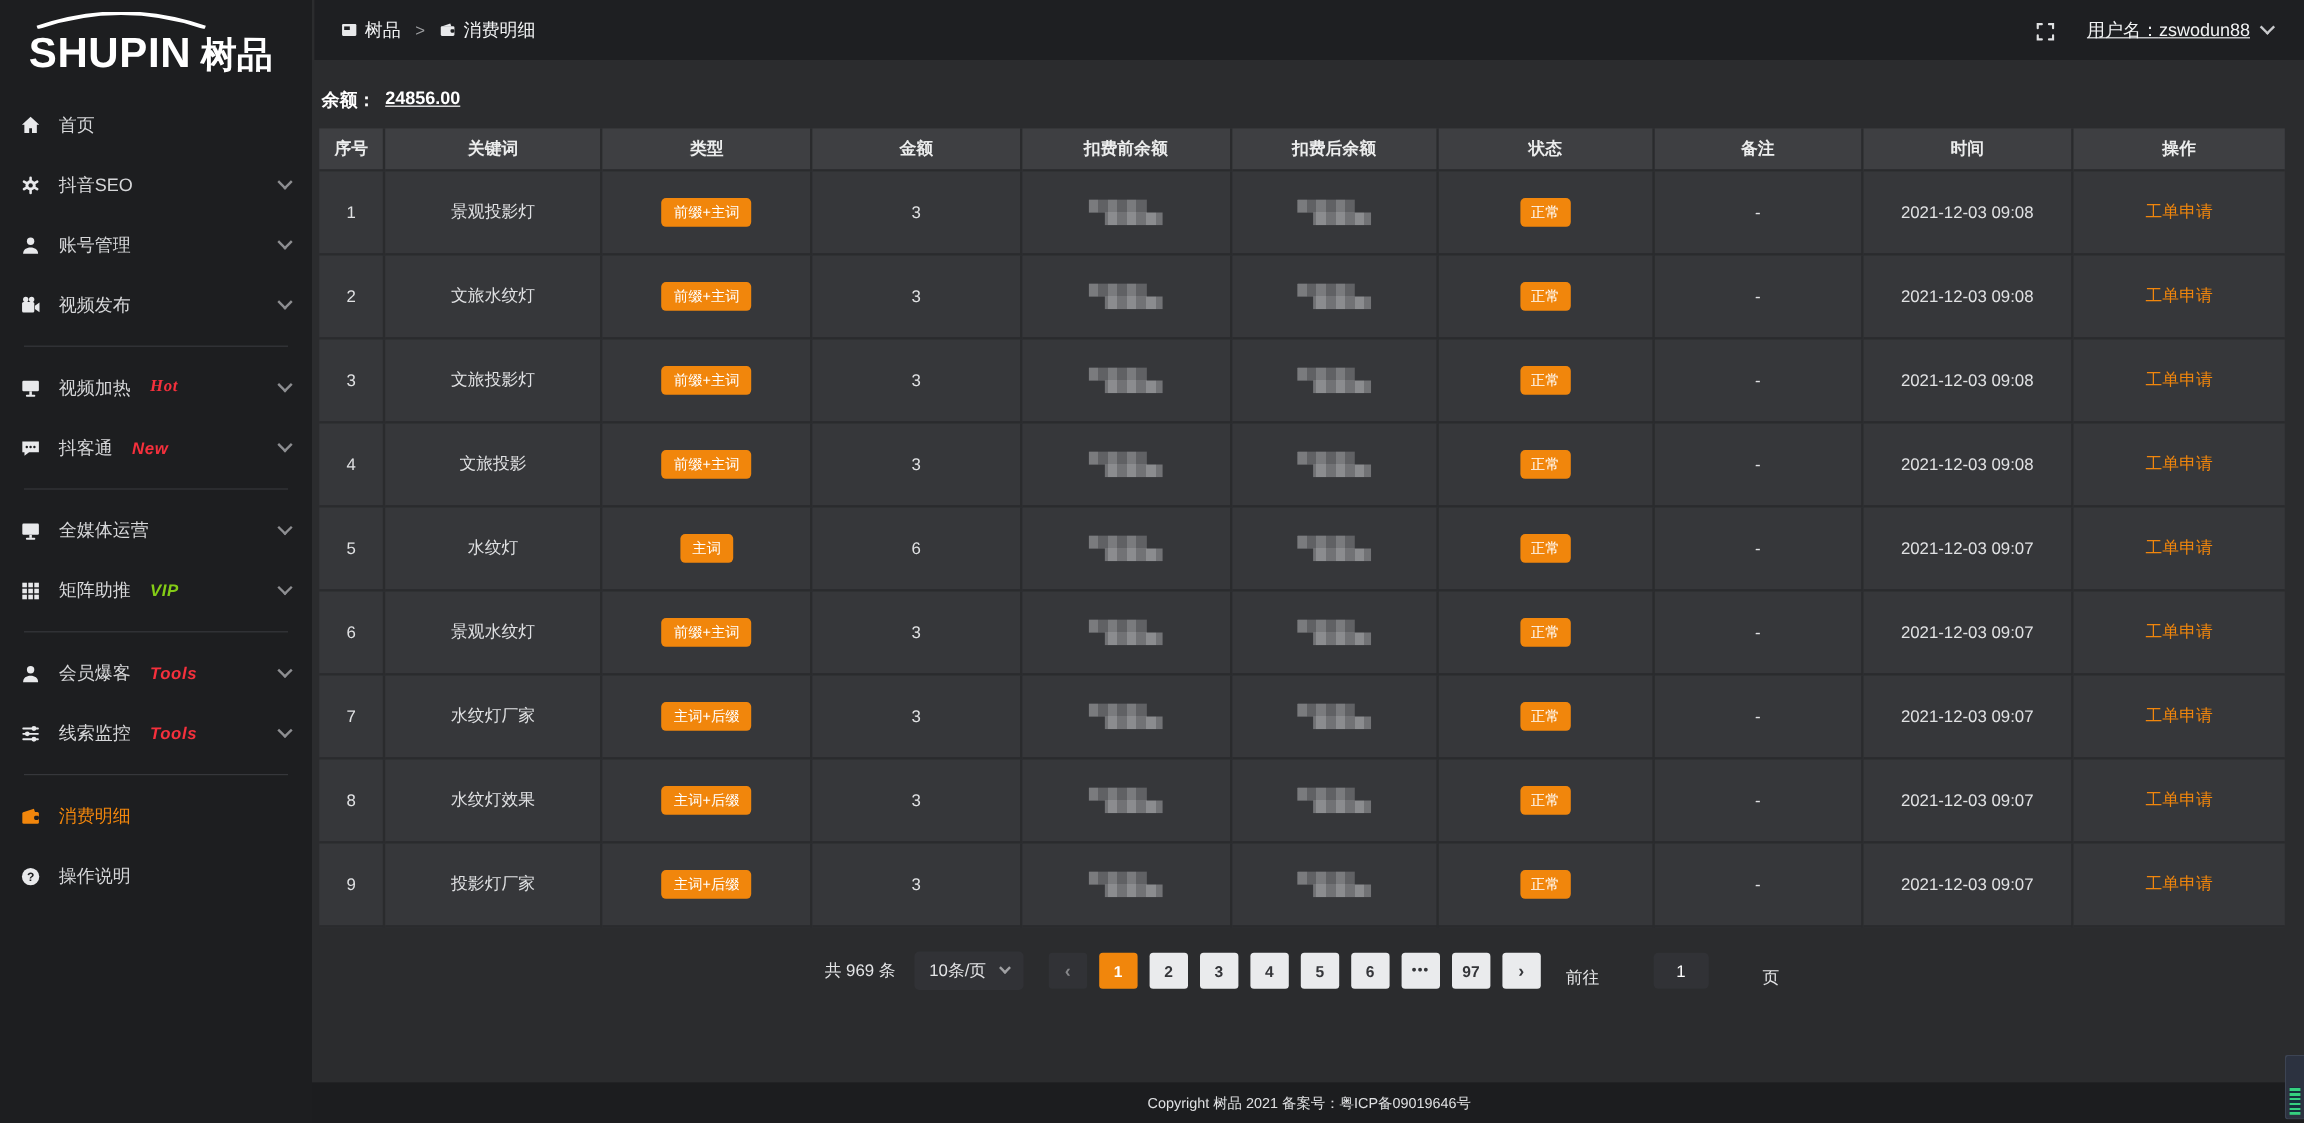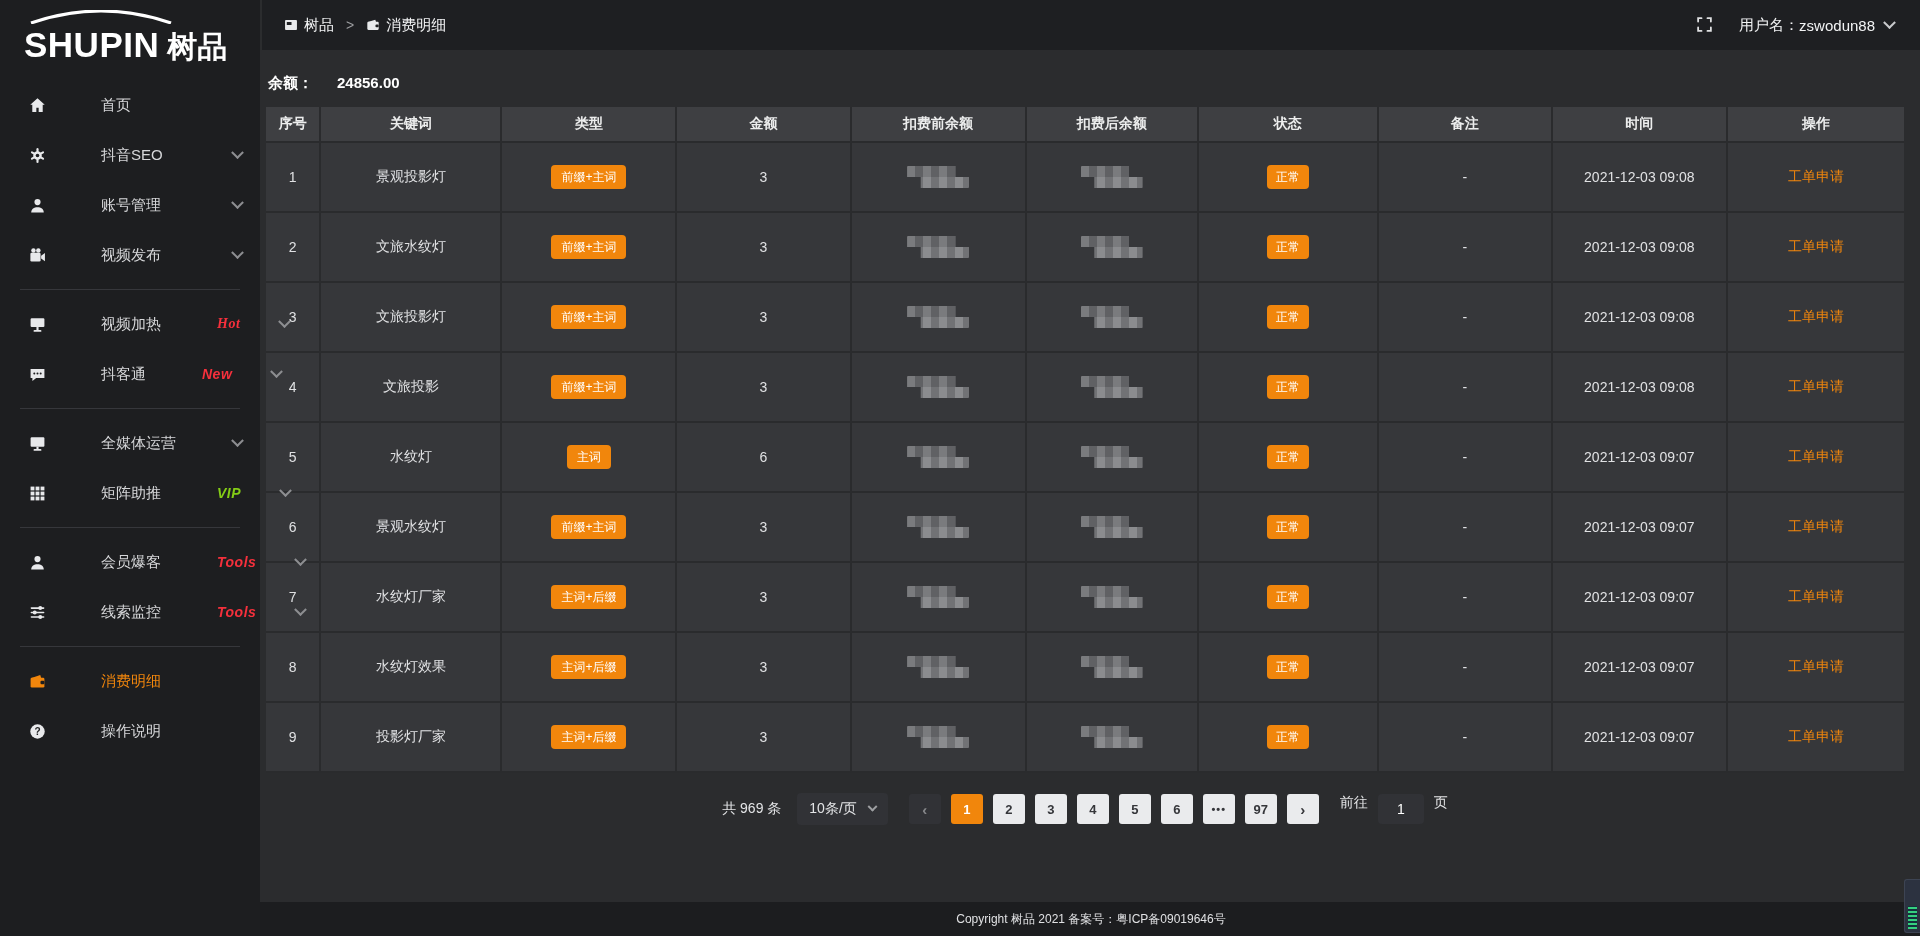--- a/index.html
+++ b/index.html
@@ -11,45 +11,45 @@
     position:relative;
   }
   
   .sidebar { position:absolute; left:0; top:0; bottom:0; width:260px; background:#1d1e20; z-index:4; }
   .logo { padding:10px 0 6px 24px; }
   .logo-arc svg { display:block; margin:0 0 1px 2px; }
   .logo-row { display:flex; align-items:baseline; }
   .logo-en { font-size:35px; font-weight:800; color:#fff; letter-spacing:0.5px; }
   .logo-cn { font-size:30px; font-weight:700; color:#fff; margin-left:8px; }
   .nav { margin-top:6px; }
-  .nav-item { height:50px; display:flex; align-items:center; padding:0 18px 0 28px; font-size:15px; color:#d6d7d9; cursor:pointer;gap:40px; }
+  .nav-item { height:50px; display:flex; align-items:center; padding:0 18px 0 16px; font-size:15px; color:#d6d7d9; cursor:pointer; }
   .nav-icon { width:18px; height:18px; margin-right:15px; display:flex; align-items:center; justify-content:center; color:#e8e9eb; flex:none; }
   .nav-icon svg { width:17px; height:17px; fill:currentColor; }
   .nav-label { white-space:nowrap; }
   .nav-badge { font-style:italic; font-weight:700; font-size:14px; margin-left:16px; letter-spacing:0.5px; }
   .chev { margin-left:auto; width:9px; height:9px; border-right:2px solid #8d8e91; border-bottom:2px solid #8d8e91; transform:rotate(45deg) translate(-2px,-2px); flex:none; }
   .nav-item.active { color:var(--accent,#f1860c); }
   .nav-item.active .nav-icon { color:var(--accent,#f1860c); }
   .nav-divider { height:1px; background:#36373b; margin:9px 20px; }
   
   .topbar { position:absolute; left:262px; right:0; top:0; height:50px; background:#1e1f22; display:flex; align-items:center; padding:0 26px 0 22px; z-index:3; }
   .breadcrumb { display:flex; align-items:center; font-size:15px; color:#f2f3f4; }
   .crumb { display:flex; align-items:center; cursor:pointer; }
   .crumb-icon { width:14px; height:14px; margin-right:6px; color:#e8e9eb; display:flex; }
   .crumb-icon svg { width:14px; height:14px; fill:currentColor; }
   .crumb-sep { color:#9d9ea1; margin:0 12px; font-size:14px; }
-  .topbar-right { margin-left:auto; display:flex; align-items:flex-start; }
+  .topbar-right { margin-left:auto; display:flex; align-items:flex-end;text-decoration:underline; }
   .fs-icon { width:17px; height:17px; color:#dfe0e2; margin-right:26px; cursor:pointer; display:flex; }
   .fs-icon svg { width:17px; height:17px; }
   .user-box { display:flex; align-items:center; font-size:15px; color:#f2f3f4; cursor:pointer; }
   .user-box .chev { margin-left:10px; border-color:#c9cacd; }
   
   .main { position:absolute; left:250px; top:50px; right:0; padding:0 16px; }
   .balance { margin:24px 0 14px 2px; font-size:15px; font-weight:700; color:#ffffff; display:flex; }
-  .balance-value { margin-left:24px; }
+  .balance-value { margin-left:8px;text-decoration:underline; }
   table.data-table { width:100%; border-spacing:0; table-layout:fixed; }
   .data-table th {
     height:36px; background:#3e3f42; color:#eceded; font-size:14px; font-weight:700;
     border-right:2px solid #2a2b2d; border-bottom:2px solid #2a2b2d; text-align:center;
   }
   .data-table th:last-child { border-right:none; }
   .data-table td {
     height:70px; background:#36373a; color:#e0e1e3; font-size:14px; text-align:center; vertical-align:middle;
     border-right:2px solid #2a2b2d; border-bottom:2px solid #2a2b2d;
   }
@@ -76,21 +76,21 @@
   .pg-size .chev { width:7px; height:7px; margin-left:12px; border-color:#9fa0a3; }
   .pg-btn {
     min-width:32px; height:30px; margin:0 5px; border:none; border-radius:3px;
     display:flex; align-items:center; justify-content:center; font-size:13px; font-weight:700;
     background:#eaebed; color:#35363a; cursor:pointer; font-family:inherit; padding:0 6px;
   }
   .pg-btn.prev { background:#313236; color:#86878a; font-size:15px; }
   .pg-btn.next { font-size:15px; }
   .pg-btn.active { background:var(--accent,#f1860c); color:#fff; }
   .pg-btn.dots { letter-spacing:1px; font-size:11px; }
-  .pg-goto { display:flex; align-items:flex-start; margin-left:16px; }
+  .pg-goto { display:flex; align-items:flex-end; margin-left:16px;gap:35px; }
   .pg-goto-label { margin-right:10px; }
   .pg-goto input {
     width:46px; height:30px; background:#313236; border:none; border-radius:4px;
     color:#fff; text-align:center; font-size:14px; font-family:inherit; margin-right:10px;
   }
   
   .footer { position:absolute; left:0; right:0; bottom:0; height:34px; background:#1c1d1f;
     display:flex; align-items:center; justify-content:center; padding-left:262px;
     font-size:12px; color:#e0e1e3; z-index:2; }
   .corner-widget { position:absolute; right:0; bottom:3px; width:16px; height:54px; z-index:6;

